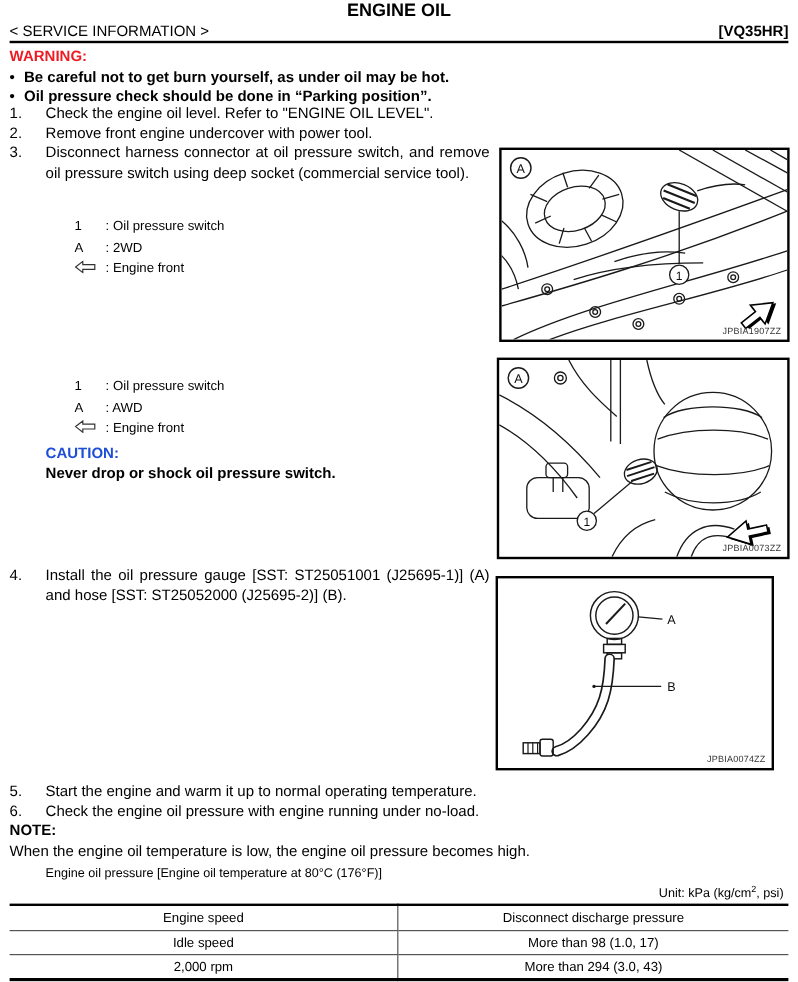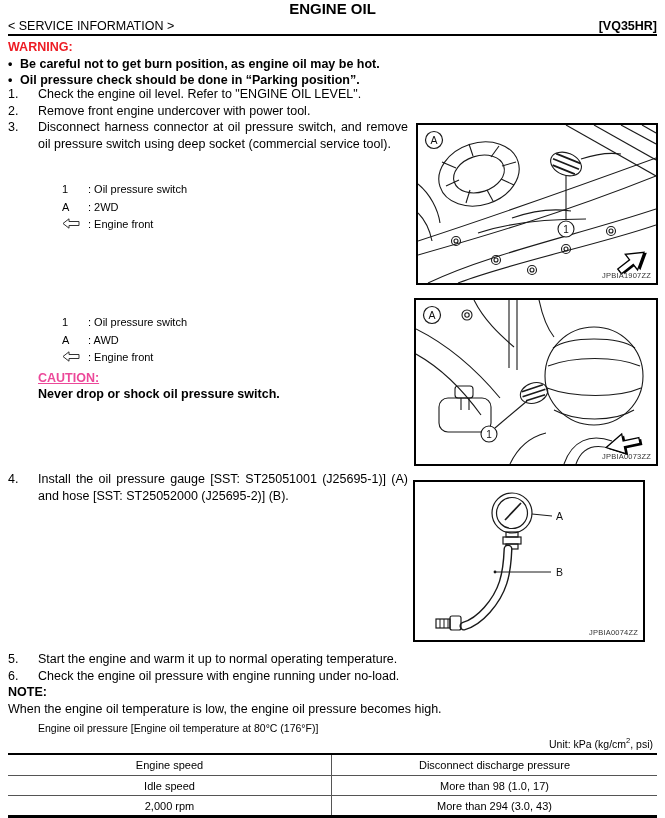--- a/index.html
+++ b/index.html
@@ -62,21 +62,21 @@
   <div class="abs hdr">
     <span>&lt; SERVICE INFORMATION &gt;</span>
     <span class="model">[VQ35HR]</span>
   </div>
   <div class="abs rule"></div>
 
   <div class="abs warning">
     <div class="redtxt" style="color: rgb(237, 28, 36);">WARNING:</div>
     <div class="bullet">
       <span class="dot">•</span>
-      <span>Be careful not to get burn position, as engine oil may be hot.</span>
+      <span>Be careful not to get burn yourself, as under oil may be hot.</span>
     </div>
     <div class="bullet">
       <span class="dot">•</span>
       <span>Oil pressure check should be done in “Parking position”.</span>
     </div>
   </div>
 
   <div class="abs stepblock steps123">
     <div class="step">
       <span class="num">1.</span>
@@ -124,21 +124,21 @@
       <span class="lkey arrow-key">
         <svg width="18" height="11" viewBox="0 0 18 11">
             <polygon points="17,3.5 7,3.5 7,0.8 1,5.5 7,10.2 7,7.5 17,7.5" fill="#fff" stroke="#333" stroke-width="1"></polygon>
           </svg>
       </span>
       <span>: Engine front</span>
     </div>
   </div>
 
   <div class="abs caution">
-    <div style="color: #ec4899; text-decoration: underline;">CAUTION:</div>
+    <div style="color: #1d4ed8;">CAUTION:</div>
     <div>Never drop or shock oil pressure switch.</div>
   </div>
 
   <div class="abs stepblock step4">
     <div class="step">
       <span class="num">4.</span>
       <span class="txt just">Install the oil pressure gauge [SST: ST25051001 (J25695-1)] (A) and hose [SST: ST25052000 (J25695-2)] (B).</span>
     </div>
   </div>
 

